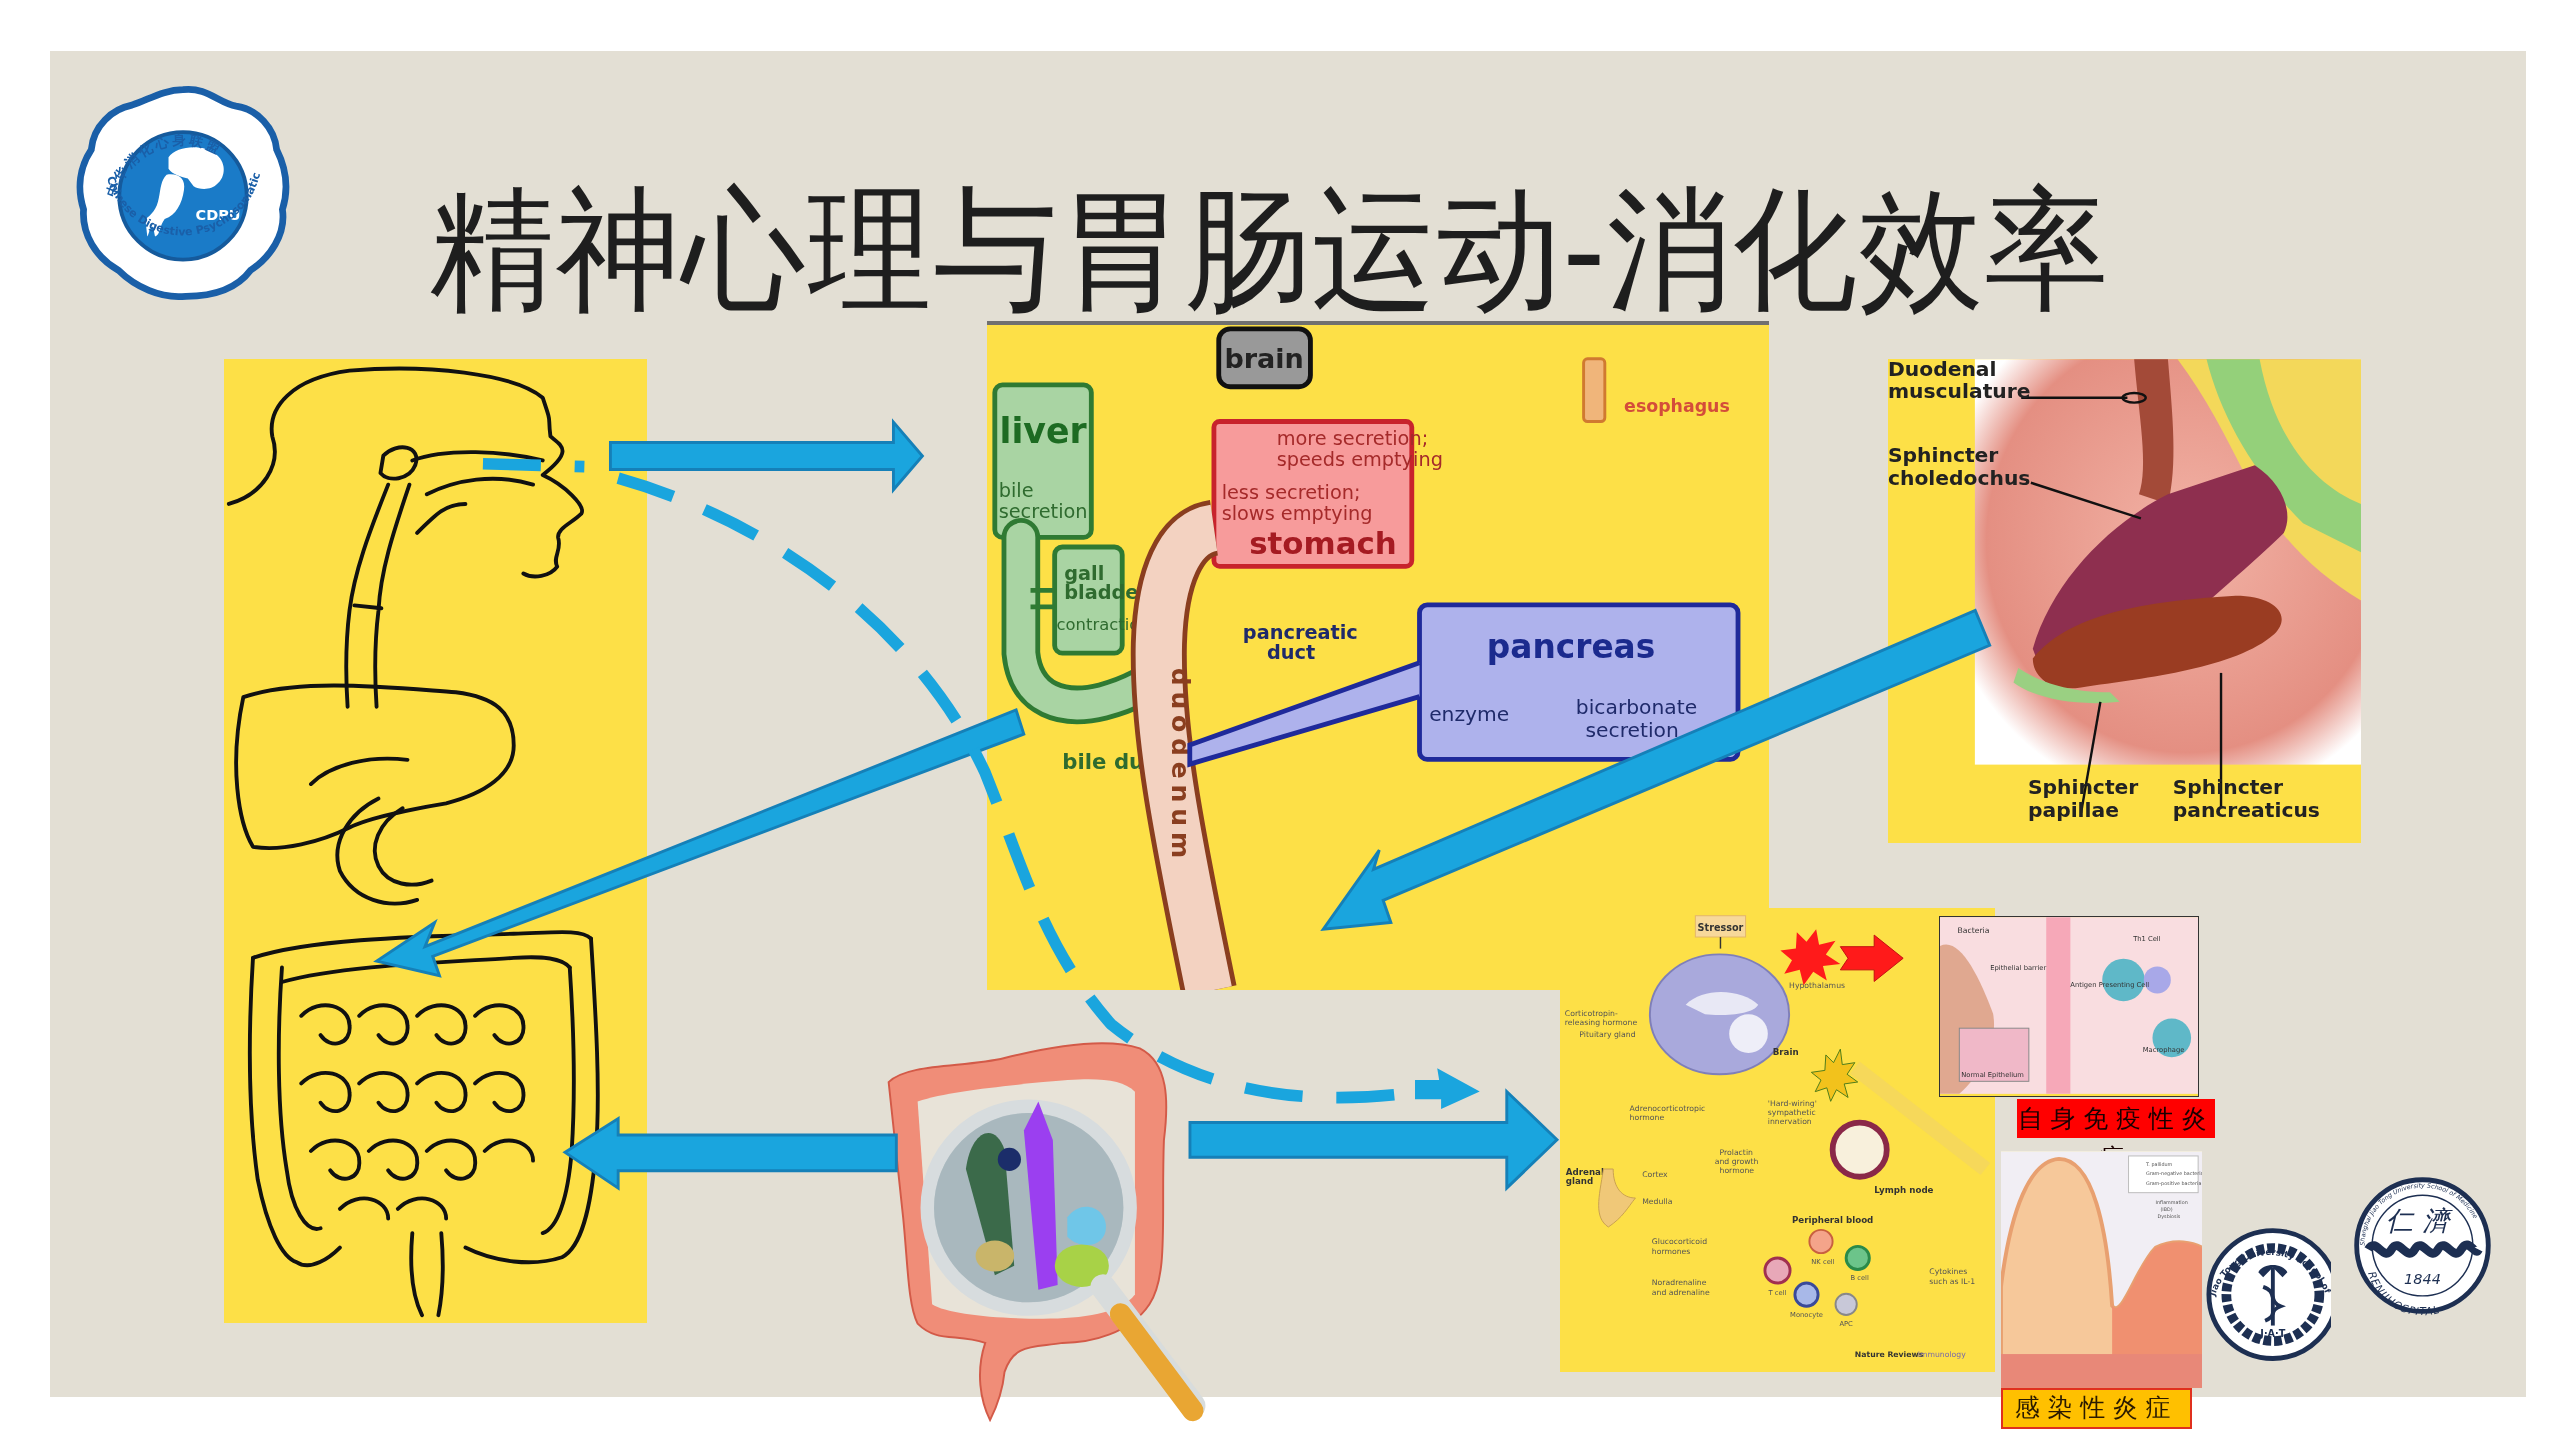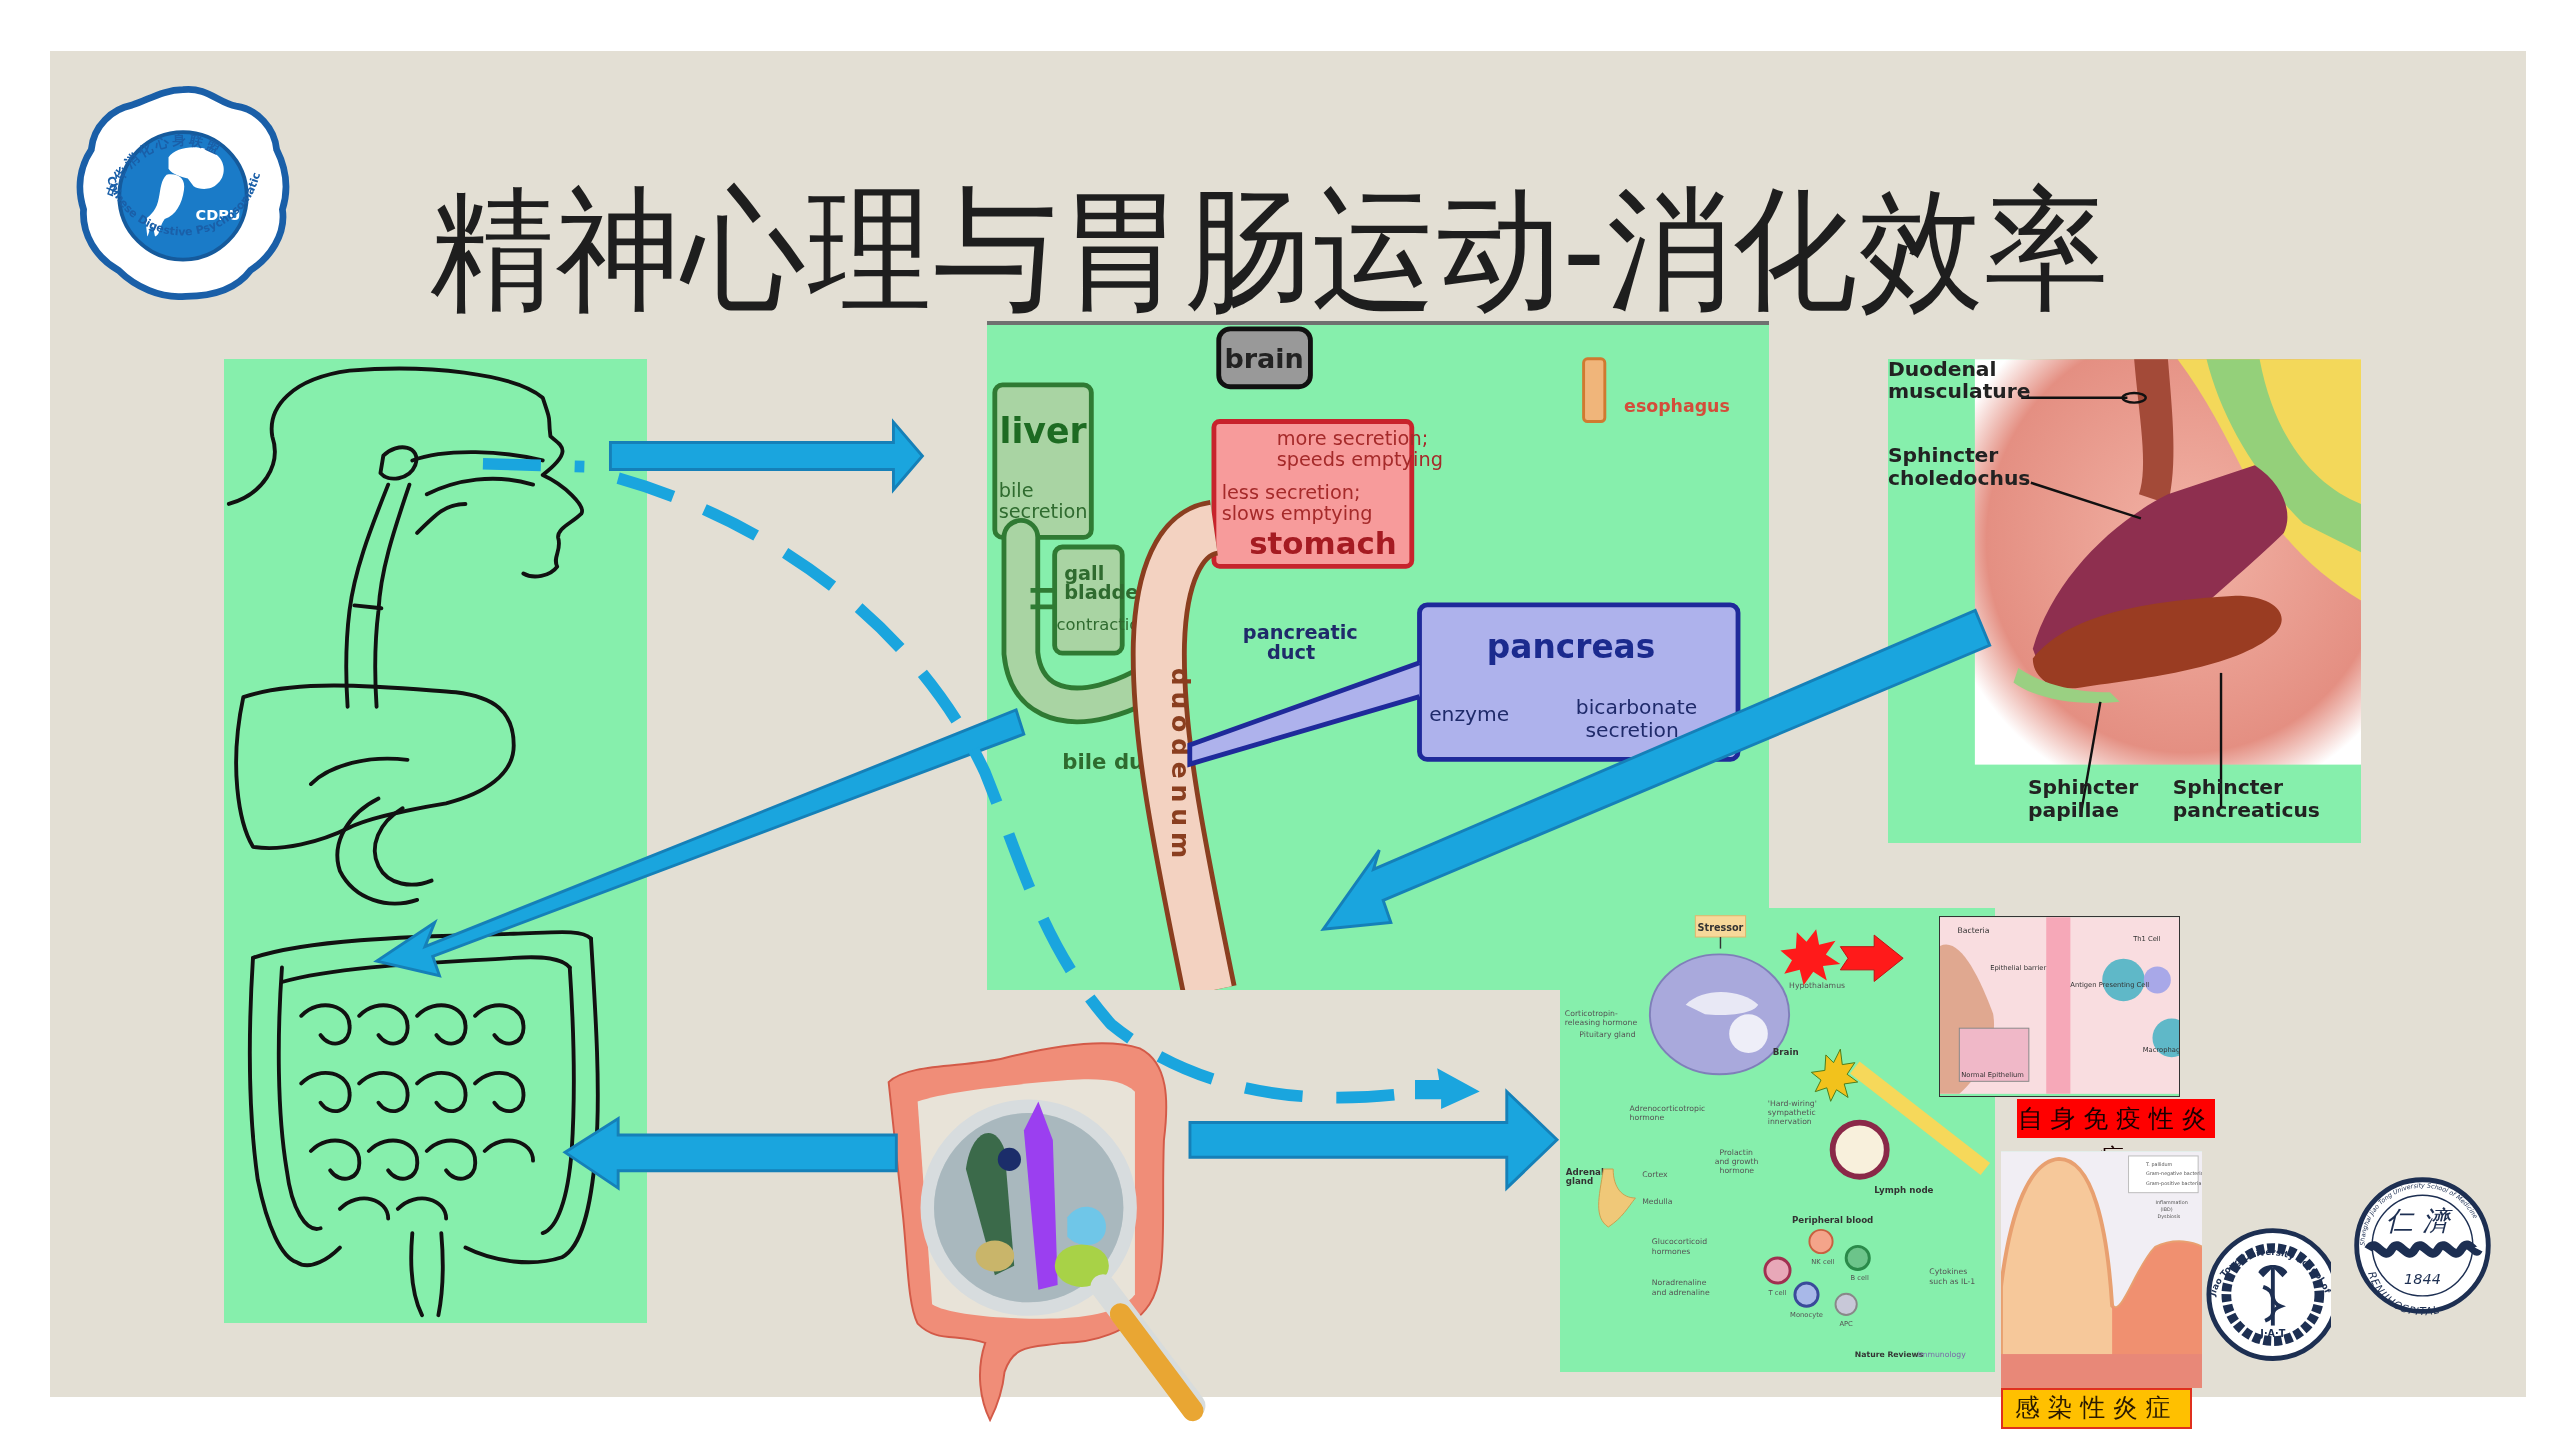--- a/index.html
+++ b/index.html
@@ -1,20 +1,20 @@
 <!DOCTYPE html>
 <html><head>
 <meta charset="utf-8">
 <style>
   html, body { margin:0; padding:0; background:#ffffff; }
   body { width:2576px; height:1449px; position:relative; overflow:hidden; font-family:"DejaVu Sans", sans-serif; }
   .abs { position:absolute; }
   .slide-bg { left:50px; top:51px; width:2476px; height:1346px; background:#e3dfd4; }
   .title { left:430px; top:162px; font-family:"DejaVu Serif", serif; font-size:124px; color:#1e1e1e; letter-spacing:1.9px; white-space:nowrap; transform:scaleY(1.08); transform-origin:left top; font-weight:300; }
-  .panel { background:#86efac; overflow:hidden; }
+  .panel { background:#fde047; overflow:hidden; }
   .tag-red { background:#ff0000; color:#1a0000; font-family:"DejaVu Serif", serif; font-size:25px; text-align:center; line-height:39px; letter-spacing:7.7px; }
   .tag-yel { background:#ffc000; border:2.9px solid #e0301e; color:#2a1a00; font-family:"DejaVu Serif", serif; font-size:25px; text-align:center; line-height:35px; letter-spacing:7.7px; box-sizing:border-box; }
   svg text { font-family:"DejaVu Sans", sans-serif; }
 </style>
 </head>
 <body>
 
 <div class="abs slide-bg"></div>
 
 <div class="abs" style="left:72px;top:82px;width:222px;height:222px;">
@@ -228,21 +228,21 @@
     <text x="370" y="464" font-size="8" fill="#7a6aa8">Immunology</text>
 
     <polygon points="245,25 255,35 265,22 268,38 285,34 275,48 290,58 272,60 276,75 262,66 252,80 248,64 232,68 240,54 228,44 244,42" fill="#ff1a1a"></polygon>
     <polygon points="290,40 325,40 325,28 355,52 325,76 325,64 290,64 298,52" fill="#ff1a1a" stroke="#c01010"></polygon>
 
     <polygon points="275,152 283,160 290,146 292,162 305,160 297,172 308,180 294,182 298,196 286,188 280,200 276,186 264,190 270,178 260,170 274,168" fill="#f2c21c" stroke="#4a7a1a"></polygon>
     <path d="M305,165 L440,270" stroke="#f6d85a" stroke-width="16"></path>
   </svg>
 </div>
 
-<div class="abs panel" style="left:1939px;top:916px;width:241px;height:181px;border:1.9px solid #333;box-sizing:border-box;">
+<div class="abs panel" style="left:1939px;top:916px;width:260px;height:181px;border:1.9px solid #333;box-sizing:border-box;">
   <svg width="282" height="177" viewBox="0 0 292 183">
     <rect width="292" height="183" fill="#f9dde0"></rect>
     <path d="M0,30 C20,20 40,60 55,100 C60,130 45,160 20,183 L0,183 Z" fill="#e0a890"></path>
     <rect x="20" y="115" width="72" height="55" fill="#f0b8c8" stroke="#888"></rect>
     <path d="M110,0 L110,183 L135,183 L135,0 Z" fill="#f6a8b8"></path>
     <circle cx="190" cy="65" r="22" fill="#5fb8c8"></circle>
     <circle cx="225" cy="65" r="14" fill="#a8a8e8"></circle>
     <circle cx="240" cy="125" r="20" fill="#5fb8c8"></circle>
     <text x="18" y="16" font-size="8" font-family="DejaVu Serif, serif" fill="#333">Bacteria</text>
     <text x="52" y="55" font-size="7" font-family="DejaVu Serif, serif" fill="#333">Epithelial barrier</text>

